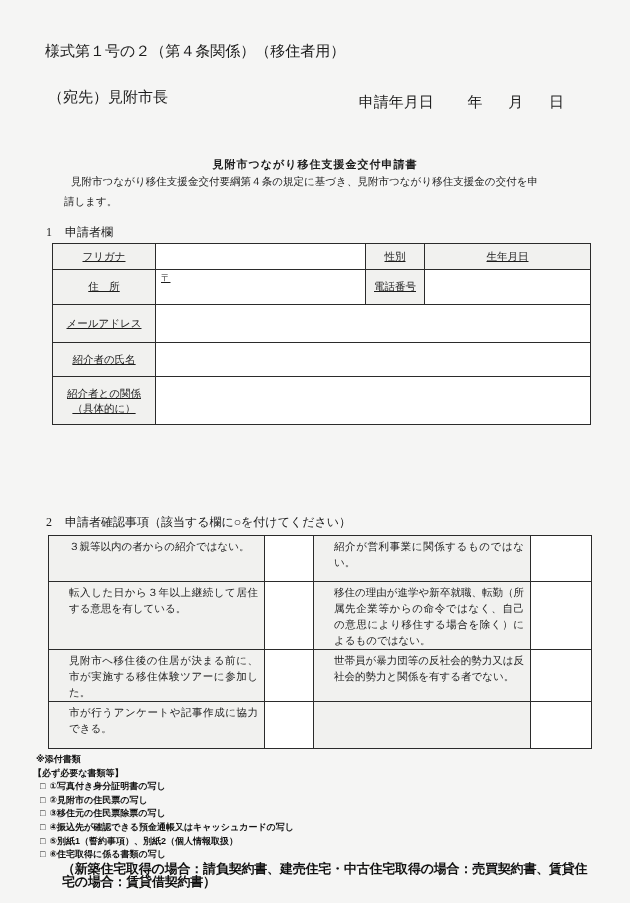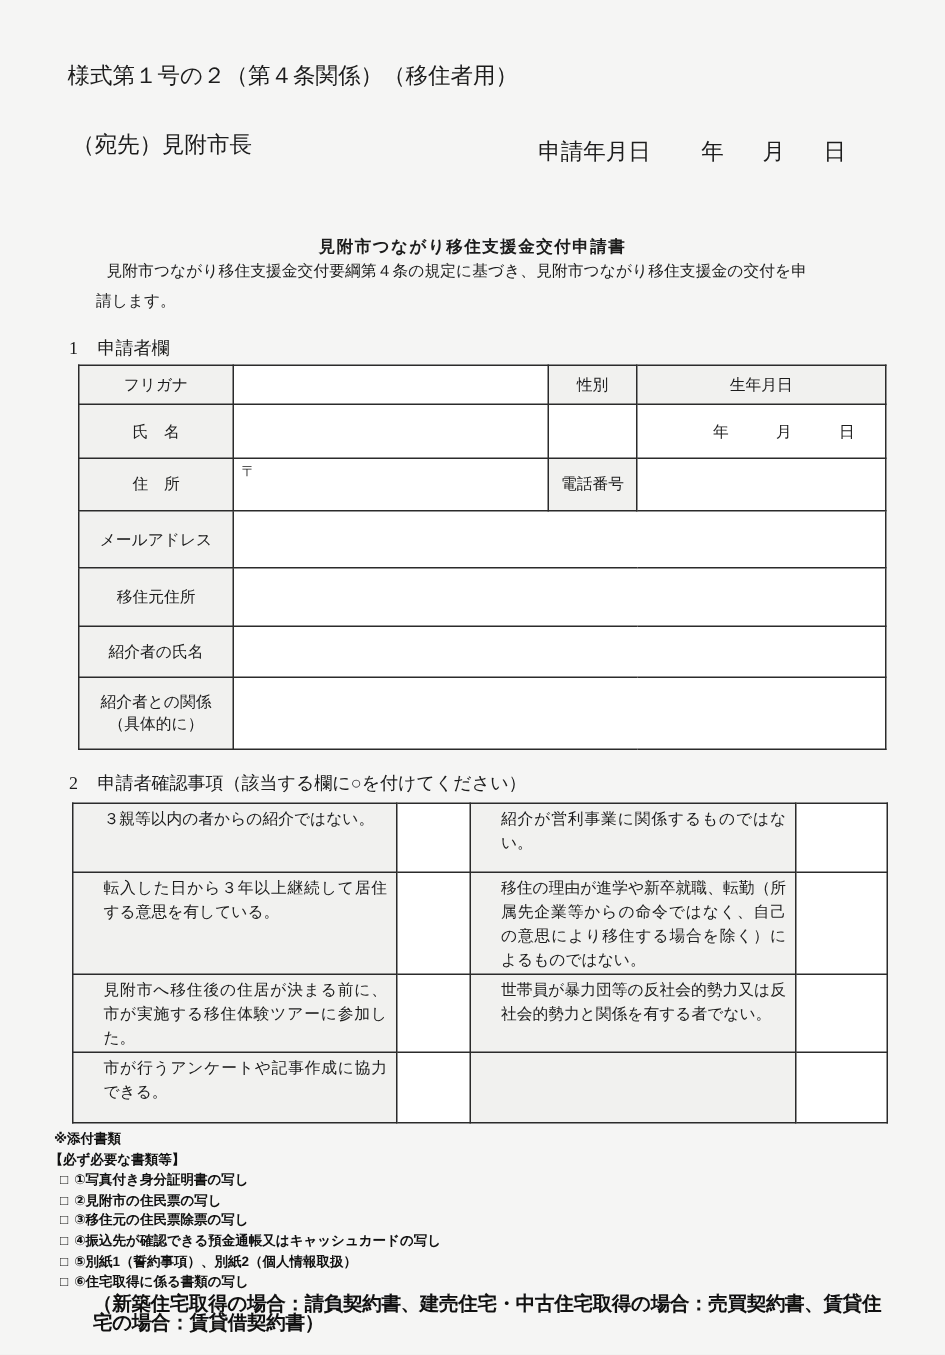--- a/index.html
+++ b/index.html
@@ -33,21 +33,21 @@
     text-align:justify;
   }
   .sec-heading{position:absolute;left:46px;font-size:12px;}
   .sec1-heading{top:224px;}
   .sec2-heading{top:514px;}
   .sec-no{display:inline-block;margin-right:13px;}
 
   table{border-collapse:collapse;table-layout:fixed;}
   td{border:1px solid #2b2b2b;box-sizing:border-box;padding:0;}
 
-  .tbl1{position:absolute;left:52px;top:243px;width:538px;border:1.5px solid #2b2b2b;}
+  .tbl1{position:absolute;left:52px;top:243px;width:538px;border:1.5px solid #2b2b2b;text-decoration:underline;}
   .tbl1 td{font-size:10.5px;}
   .tbl1 .lbl{background:#f1f1ef;text-align:center;vertical-align:middle;}
   .tbl1 .inp{background:#ffffff;vertical-align:top;}
   .tbl1 .postal{padding:2px 0 0 5px;font-size:9.5px;}
   .tbl1 .ymd{background:#ffffff;text-align:center;vertical-align:middle;padding-left:30px;}
   .relation-lbl div{line-height:15px;}
 
   .tbl2{position:absolute;left:48px;top:535px;width:543px;border:1.5px solid #2b2b2b;}
   .tbl2 td{font-size:10.5px;vertical-align:top;}
   .tbl2 .stmt{background:#f1f1ef;padding:3px 6px 0 20px;line-height:16px;text-align:justify;}
@@ -94,38 +94,28 @@
         <col style="width:59px">
         <col style="width:166px">
     </colgroup>
     <tbody>
         <tr style="height:26px">
       <td class="lbl">フリガナ</td>
       <td class="inp"></td>
       <td class="lbl">性別</td>
       <td class="lbl">生年月日</td>
     </tr>
-    <tr style="height:36px">
-      <td class="lbl">氏　名</td>
-      <td class="inp"></td>
-      <td class="inp"></td>
-      <td class="ymd">年　　　月　　　日</td>
-    </tr>
     <tr style="height:35px">
       <td class="lbl">住　所</td>
       <td class="inp postal"><span>〒</span></td>
       <td class="lbl">電話番号</td>
       <td class="inp"></td>
     </tr>
     <tr style="height:38px">
       <td class="lbl">メールアドレス</td>
-      <td class="inp" colspan="3"></td>
-    </tr>
-    <tr style="height:39px">
-      <td class="lbl">移住元住所</td>
       <td class="inp" colspan="3"></td>
     </tr>
     <tr style="height:34px">
       <td class="lbl">紹介者の氏名</td>
       <td class="inp" colspan="3"></td>
     </tr>
     <tr style="height:48px">
       <td class="lbl relation-lbl">
         <div>紹介者との関係</div>
         <div>（具体的に）</div>

